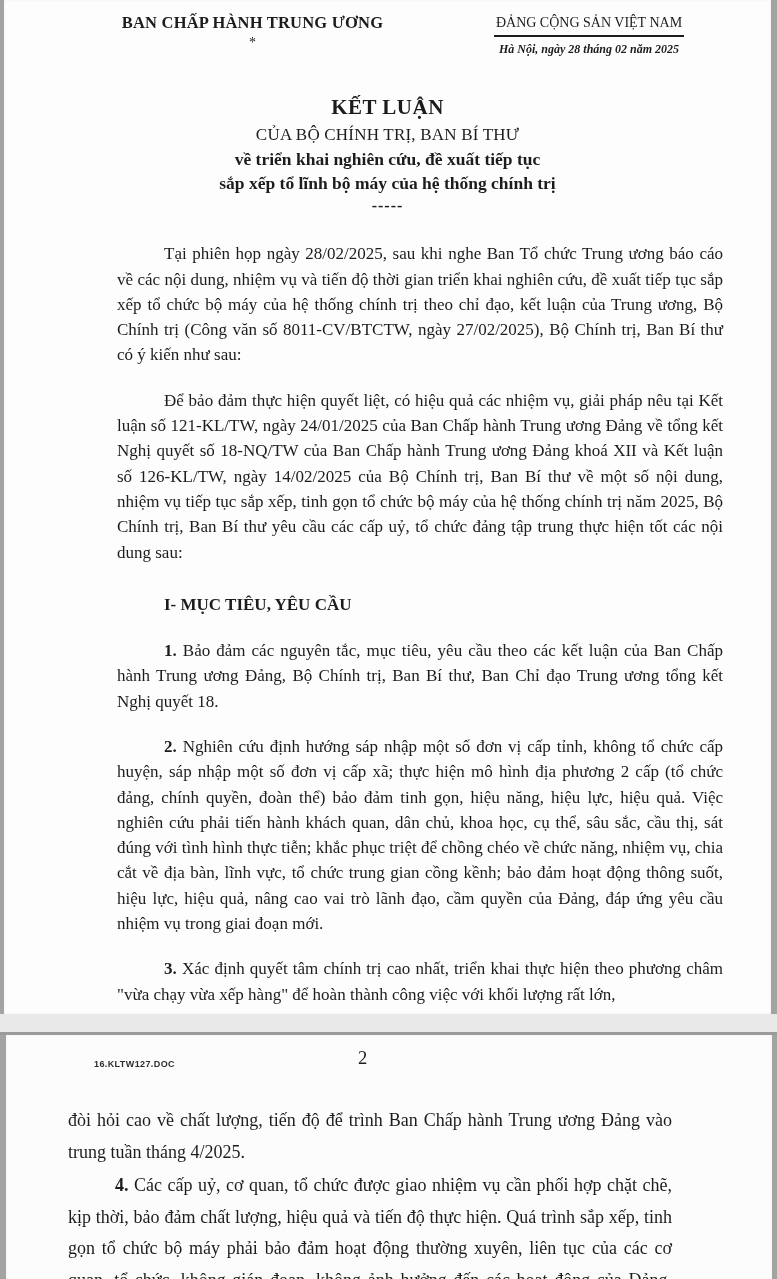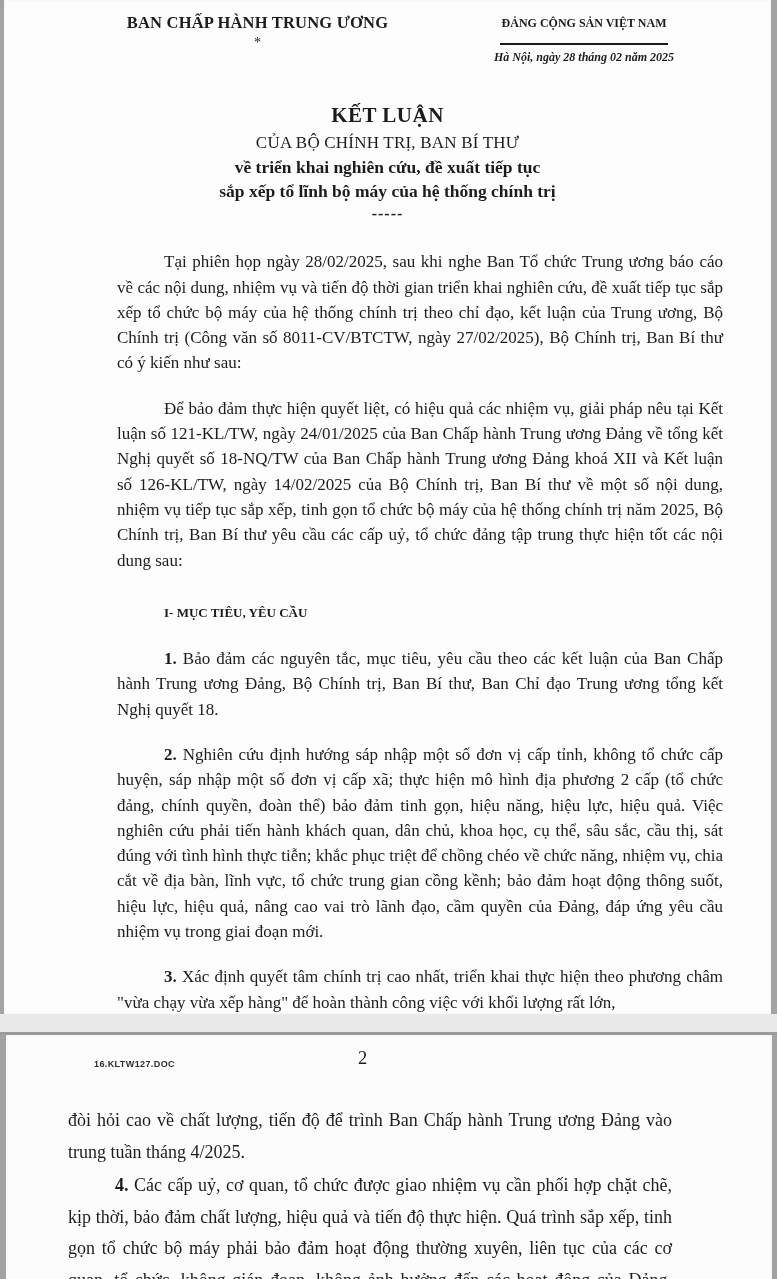--- a/index.html
+++ b/index.html
@@ -26,48 +26,48 @@
 
   
   .scan-noise-box {
     position:absolute; left:21px; top:0; width:96px; height:11px;
     background:#e9e9e9; border-radius:2px;
   }
   .scan-dash { position:absolute; height:3px; background:#4a4a4a; opacity:.75; }
   .scan-dot  { position:absolute; width:7px; height:4px; background:#555; border-radius:50%; opacity:.8; }
 
   
-  .header { display:flex; justify-content:center; padding:13px 28px 0 76px; }
+  .header { display:flex; justify-content:space-between; padding:13px 28px 0 76px; }
   .header-left { width:345px; text-align:center; }
   .org-name { font-weight:bold; font-size:16.5px; letter-spacing:.2px; white-space:nowrap; }
   .star { font-size:14px; line-height:13px; margin-top:3px; }
   .doc-number { font-weight:bold; font-size:16.5px; margin-top:4px; }
   .header-right { width:308px; text-align:center; }
   .party-name {
-    font-weight:bold; font-size:12px; white-space:nowrap;
-    display:inline-block; border-bottom:2px solid #1c1c1c; padding:0 2px 12px 2px;
+    font-weight:normal; font-size:14px; white-space:nowrap;
+    display:inline-block; border-bottom:2px solid #1c1c1c; padding:0 2px 4px 2px;
   }
   .dateline { font-style:italic; font-weight:bold; font-size:12px; margin-top:5px; white-space:nowrap; }
 
   
   .title-block { text-align:center; margin-top:37px; line-height:1.25; }
   .title-main { font-size:21px; font-weight:bold; letter-spacing:.5px; }
   .title-sub  { font-size:17px; margin-top:4px; letter-spacing:.2px; }
   .title-b1, .title-b2 { font-size:17.5px; font-weight:bold; margin-top:3px; }
   .title-sep { font-weight:bold; font-size:16px; letter-spacing:1px; margin-top:1px; }
 
   
   .body1 {
     margin:25px 48px 0 113px;
     font-size:17px; line-height:25.3px;
     text-align:justify;
   }
   .body1 p { margin:0 0 20px 0; text-indent:47px; }
   .section-heading {
-    font-size:13px; font-weight:bold;
+    font-size:17px; font-weight:bold;
     margin:27px 0 21px 0; padding-left:47px;
   }
   .num { font-weight:bold; }
 
   
   .p2-docid {
     position:absolute; left:88px; top:24px;
     font-family:"Liberation Sans", sans-serif;
     font-size:9px; letter-spacing:.4px; color:#2e2e2e; font-weight:bold;
   }

